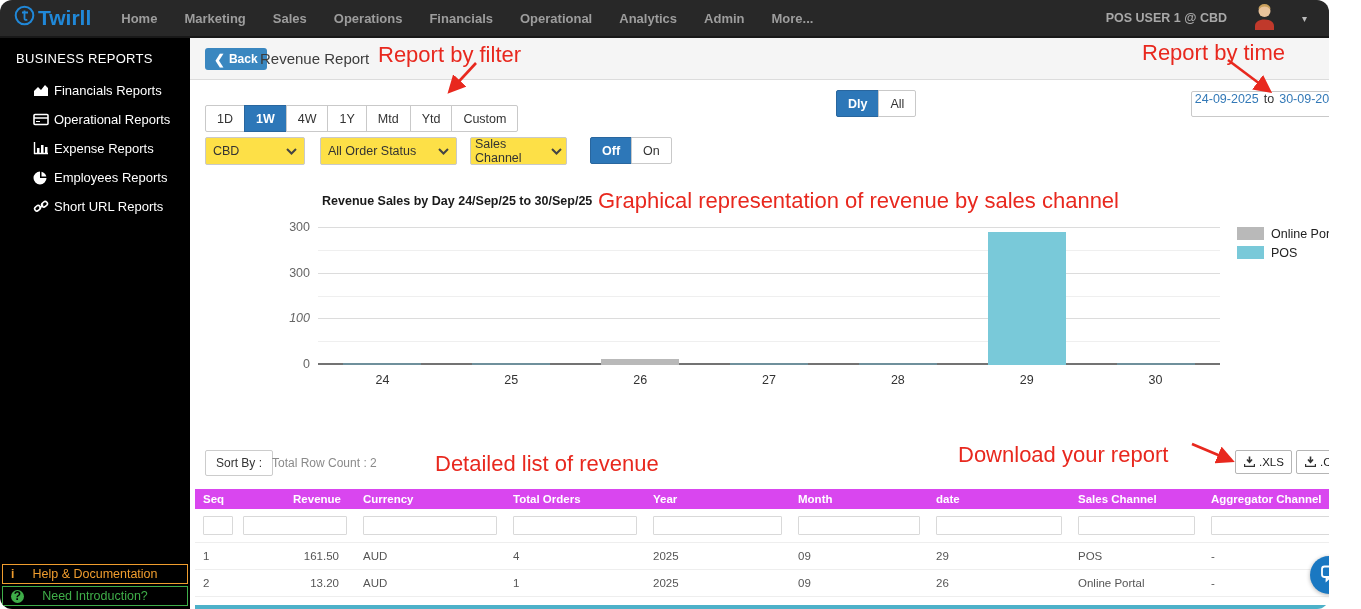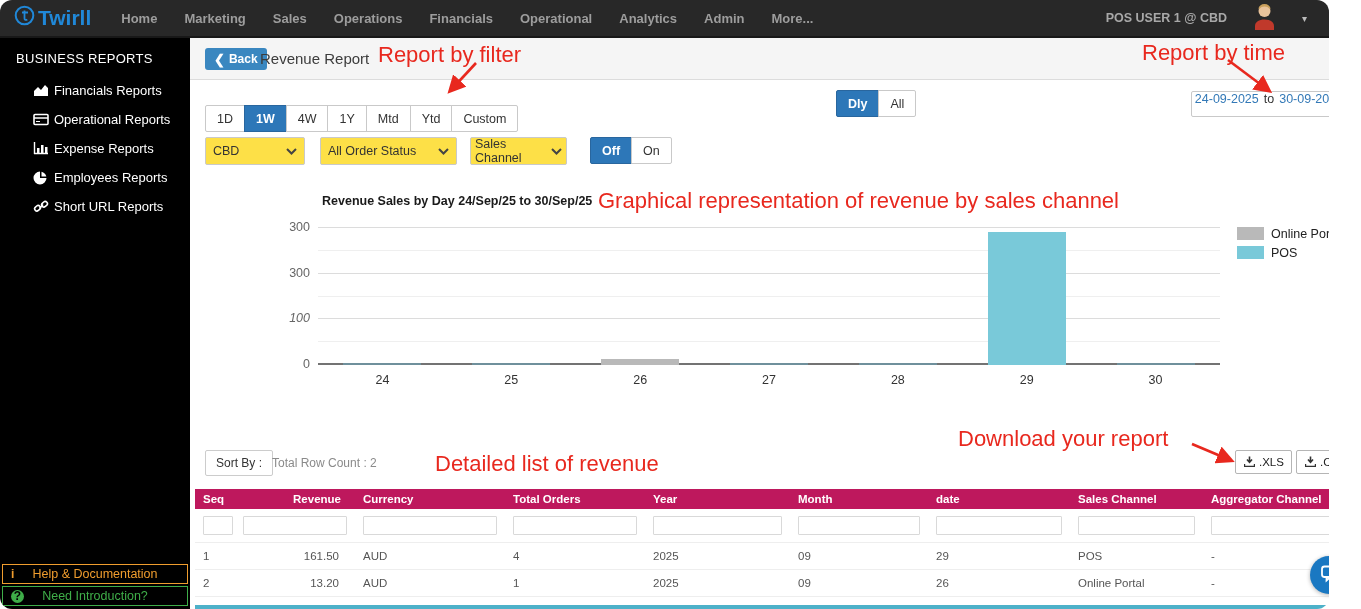--- a/index.html
+++ b/index.html
@@ -80,21 +80,21 @@
   .sort-box { position:absolute; left:15px; top:412px; height:26px; padding:0 10px; border:1px solid #ccc;
               background:#fff; border-radius:2px; display:flex; align-items:center; font-size:12px; color:#333; cursor:pointer; }
   .row-count { position:absolute; left:82px; top:418px; font-size:12px; color:#8a8a8a; }
   .dl-btn { position:absolute; top:412px; height:24px; display:flex; align-items:center; gap:4px; padding:0 8px;
             border:1px solid #b5b5b5; background:#fff; border-radius:2px; font-size:11.5px; color:#222;
             cursor:pointer; font-family:"Liberation Sans",sans-serif; }
 
   
   #report-table { position:absolute; left:5px; top:451px; width:1150px; border-collapse:collapse;
                   table-layout:fixed; font-size:11.5px; }
-  #report-table th { background:#be185d; color:#fff; text-align:left; padding:4px 0 4px 8px; font-weight:bold;
+  #report-table th { background:#d946ef; color:#fff; text-align:left; padding:4px 0 4px 8px; font-weight:bold;
                      white-space:nowrap; overflow:hidden; }
   #report-table th.num { text-align:right; padding-right:14px; }
   .ftr td { background:#fcfcfc; padding:3px 5px; border-bottom:1px solid #e2e2e2; }
   .flt { height:19px; width:calc(100% - 8px); border:1px solid #d9d9d9; border-radius:1px; }
   .flt.small { width:30px; }
   #report-table tbody td { padding:7px 0 7px 8px; color:#555; border-bottom:1px solid #eee; background:#fff;
                            white-space:nowrap; overflow:hidden; }
   tr.shade td { background:#f8f8f8; }
   #report-table td.num { text-align:right; padding-right:16px; }
   tr.total td { background:#a2a2a2; color:#fff; font-weight:bold; font-size:12px; padding:6px 0 6px 8px; border-bottom:none; }
@@ -235,21 +235,21 @@
 
     <span class="ann" style="left:188px;top:4px;">Report by filter</span>
     <svg class="arrow-svg" style="left:248px;top:22px;" width="46" height="38">
       <line x1="38" y1="3" x2="13" y2="30" stroke="#e8281e" stroke-width="2.6" marker-end="url(#arrh)"></line>
     </svg>
     <span class="ann" style="left:952px;top:2px;">Report by time</span>
     <svg class="arrow-svg" style="left:1032px;top:16px;" width="58" height="44">
       <line x1="6" y1="6" x2="46" y2="36" stroke="#e8281e" stroke-width="2.6" marker-end="url(#arrh)"></line>
     </svg>
     <span class="ann" style="left:408px;top:150px;">Graphical representation of revenue by sales channel</span>
-    <span class="ann" style="left:768px;top:388px;">Download your report</span>
+    <span class="ann" style="left:768px;top:404px;">Download your report</span>
     <svg class="arrow-svg" style="left:998px;top:398px;" width="52" height="30">
       <line x1="4" y1="8" x2="42" y2="24" stroke="#e8281e" stroke-width="2.6" marker-end="url(#arrh)"></line>
     </svg>
     <span class="ann" style="left:245px;top:413px;">Detailed list of revenue</span>
 
     <div class="btn-group" id="range-group" style="left:15px;top:67px;">
         <button class="tbtn">1D</button>
         <button class="tbtn active">1W</button>
         <button class="tbtn">4W</button>
         <button class="tbtn">1Y</button>

